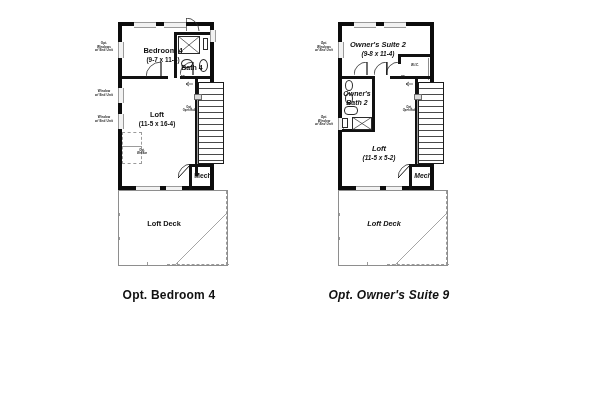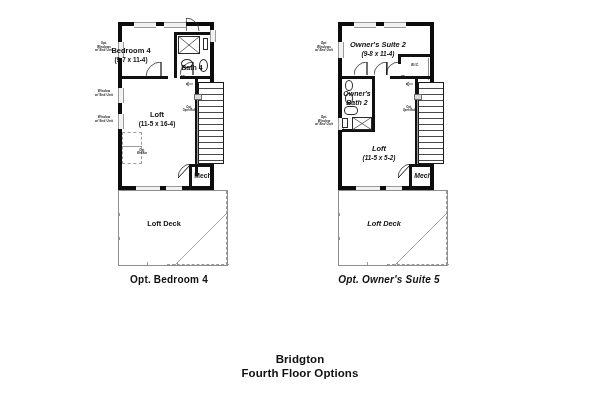--- a/index.html
+++ b/index.html
@@ -52,21 +52,21 @@
   .deck .dashbot{position:absolute;border-top:1px dashed #9a9a9a;}
   .deck .tick{position:absolute;width:1px;height:3px;background:#9a9a9a;}
 
   
   .lbl{position:absolute;white-space:nowrap;font-weight:bold;}
   .room{font-size:7.5px;line-height:9px;text-align:center;}
   .room .dim{font-size:6.4px;font-weight:bold;}
   .tiny{font-size:3.1px;line-height:3.6px;text-align:center;font-weight:bold;color:#1b1b1b;letter-spacing:.1px;}
   .micro{font-size:2.7px;line-height:3.2px;text-align:center;font-weight:bold;color:#1b1b1b;}
 
-  .caption{position:absolute;font-size:10px;font-weight:bold;text-align:center;width:100%;top:260px;left:0;letter-spacing:.2px;}
+  .caption{position:absolute;font-size:12px;font-weight:bold;text-align:center;width:100%;top:274px;left:0;letter-spacing:.2px;}
 
   
   .oval{position:absolute;border:1px solid #2a2a2a;border-radius:50%;background:#fff;}
   .rect{position:absolute;border:1px solid #2a2a2a;background:#fff;box-sizing:border-box;}
   .tub{position:absolute;border:1px solid #2a2a2a;border-radius:2px;background:#fff;box-sizing:border-box;}
 
   
   .swing{position:absolute;}
 
   
@@ -166,21 +166,21 @@
       <div class="lbl micro" style="left:72px;top:62px;width:14px;">DN</div>
 
       <div class="dash" style="left:18px;top:118px;width:20px;height:32px;"></div>
       <div class="hair h" style="left:18px;top:132px;width:20px;background:#9b9b9b;"></div>
       <div class="lbl micro" style="left:26px;top:135px;width:24px;white-space:pre-line;">Opt.
 Wet Bar</div>
 
       <div class="lbl micro" style="left:74px;top:92px;width:22px;white-space:pre-line;">Opt.
 Open Rail</div>
 
-      <div class="lbl room" style="left:0;top:32px;width:54px;">
+      <div class="lbl room" style="left:32px;top:32px;width:54px;">
         <span>Bedroom 4</span><br>
         <span class="dim">(9-7 x 11-4)</span>
       </div>
       <div class="lbl room" style="left:70px;top:49px;width:36px;font-size:7px;">Bath 4</div>
       <div class="lbl room" style="left:22px;top:96px;width:62px;">
         <span>Loft</span><br>
         <span class="dim">(11-5 x 16-4)</span>
       </div>
       <div class="lbl room" style="left:86px;top:157px;width:26px;font-size:6.8px;">Mech</div>
 
@@ -321,22 +321,18 @@
           <line x1="66" y1="0" x2="14" y2="52" stroke="#8e8e8e" stroke-width="0.8"></line>
         </svg>
         <div class="tick" style="left:0;top:22px;"></div>
         <div class="tick" style="left:0;top:46px;"></div>
         <div class="tick" style="left:28px;bottom:0;"></div>
         <div class="tick" style="left:58px;bottom:0;"></div>
         <div class="lbl room" style="left:14px;top:28px;width:62px;font-size:7.4px;">Loft Deck</div>
       </div>
     </div>
 
-    <div class="caption">Opt. Owner's Suite 5</div>
+    <div class="caption">Opt. Owner's Suite 9</div>
   </div>
 
-  <div class="title">
-    <div>Bridgton</div>
-    <div>Fourth Floor Options</div>
-  </div>
 
 
 </div>
 
 </body></html>

